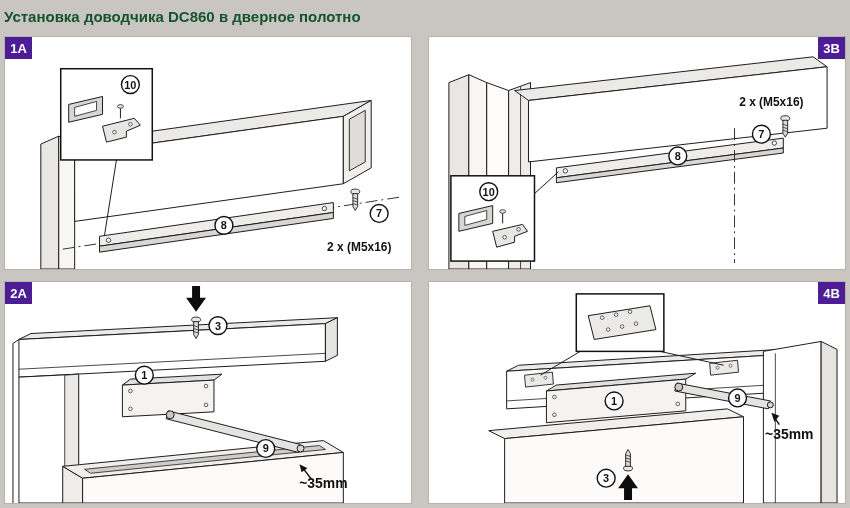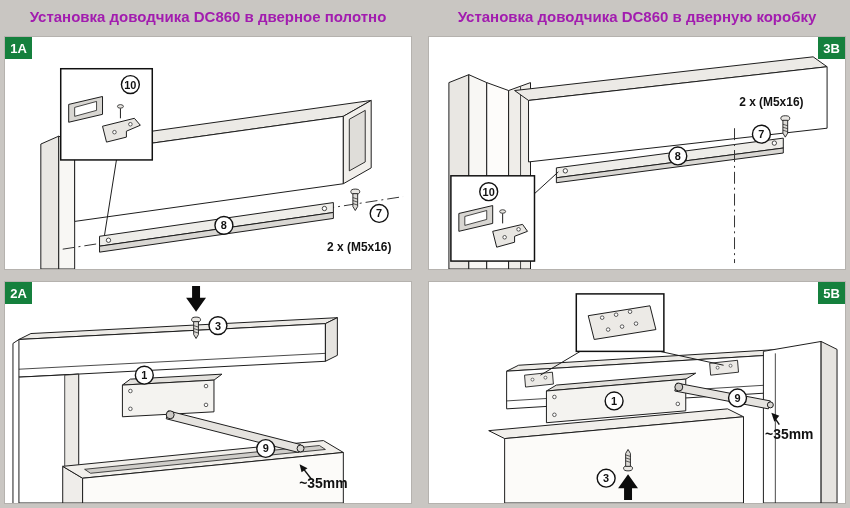--- a/index.html
+++ b/index.html
@@ -1,38 +1,37 @@
 <!DOCTYPE html>
 <html><head>
 <meta charset="utf-8">
 <style>
   *{box-sizing:border-box}
   html,body{margin:0;padding:0}
   body{width:850px;height:508px;background:#c9c6c2;font-family:"Liberation Sans",sans-serif;position:relative;overflow:hidden}
   .page{position:absolute;inset:0}
-  .header{position:absolute;font-weight:bold;font-size:15px;color:#a21caf;text-align:center}
+  .header{position:absolute;font-weight:bold;font-size:15px;color:#14532d;text-align:left}
   .header-left{left:4px;top:8px;width:408px}
   .header-right{left:428px;top:8px;width:418px}
   .panel{position:absolute;background:#fff;border:1px solid #b5b2ae}
   .panel svg{position:absolute;inset:0;width:100%;height:100%}
-  .corner{position:absolute;top:0;width:27px;height:22px;background:#15803d;color:#fff;font-weight:bold;font-size:13px;display:flex;align-items:center;justify-content:center}
+  .corner{position:absolute;top:0;width:27px;height:22px;background:#4c1d95;color:#fff;font-weight:bold;font-size:13px;display:flex;align-items:center;justify-content:center}
   .tl{left:0}.tr{right:0}
   .co{fill:#fff;stroke:#111;stroke-width:1.4}
   .cot{font-family:"Liberation Sans",sans-serif;font-weight:bold;font-size:11px;text-anchor:middle;fill:#111}
   .note{font-family:"Liberation Sans",sans-serif;font-weight:bold;font-size:12px;text-anchor:middle;fill:#111}
   .dim{font-family:"Liberation Sans",sans-serif;font-weight:bold;font-size:14px;text-anchor:middle;fill:#111}
   .dashdot{stroke:#333;stroke-width:1;stroke-dasharray:12 4 2 4;fill:none}
 </style>
 </head>
 <body>
 
 <div class="page">
 
   <div class="header header-left">Установка доводчика DC860 в дверное полотно</div>
-  <div class="header header-right">Установка доводчика DC860 в дверную коробку</div>
 
   <div class="panel" style="left:4px;top:36px;width:408px;height:234px">
     <svg viewBox="0 0 408 234" preserveAspectRatio="none">
 
       <g>
         <polygon points="36,108 54,100 54,234 36,234" fill="#e9e7e3" stroke="#1c1c1c" stroke-width="1"></polygon>
         <polygon points="54,100 70,108 70,234 54,234" fill="#f8f7f4" stroke="#1c1c1c" stroke-width="1"></polygon>
       </g>
 
       <g>
@@ -298,16 +297,16 @@
         <circle class="co" cx="178" cy="198" r="9"></circle>
         <text class="cot" x="178" y="202">3</text>
       </g>
 
       <g>
         <line x1="352" y1="144" x2="346" y2="135" stroke="#111" stroke-width="1.4"></line>
         <polygon points="344,132 352,135 347,141" fill="#111"></polygon>
         <text class="dim" x="362" y="158">~35mm</text>
       </g>
     </svg>
-    <div class="corner tr">5B</div>
+    <div class="corner tr">4B</div>
   </div>
 
 </div>
 
 </body></html>

